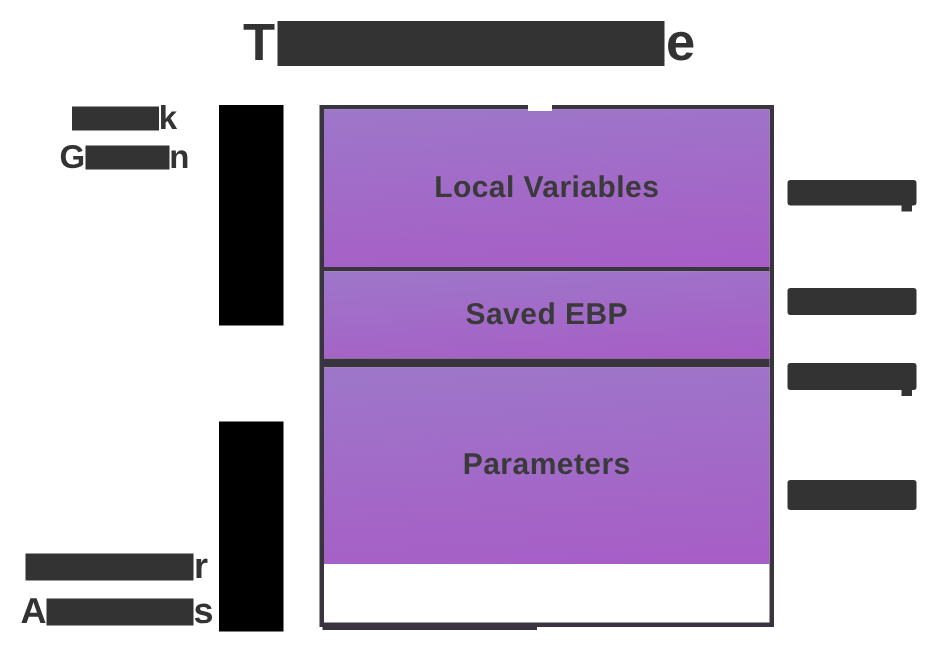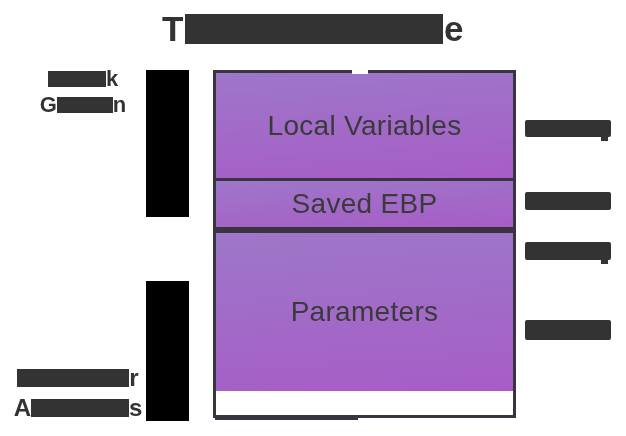--- a/index.html
+++ b/index.html
@@ -39,26 +39,26 @@
   .vbar.bottom{top:281px;height:140px;}
   
   .stack-box{
     position:absolute;left:213px;top:70px;width:303px;height:348px;
     border:3px solid #3a3340;box-sizing:border-box;
     display:flex;flex-direction:column;
   }
   .cell{
     display:flex;align-items:center;justify-content:center;
     background:linear-gradient(176deg,#9d77c9 0%,#a75dc6 100%);
-    color:#3a3a3a;font-weight:400;font-size:28px;letter-spacing:.3px;
+    color:#3a3a3a;font-weight:700;font-size:20px;letter-spacing:.3px;
   }
   .cell.local{height:105px;}
-  .cell.ebp{height:46px;justify-content:center;}
+  .cell.ebp{height:58px;justify-content:center;}
   .cell.ret{height:51px;}
-  .cell.params{height:158px;}
+  .cell.params{height:131px;}
   .divider{height:3px;background:#3a3340;flex:0 0 auto;}
   .top-notch{position:absolute;left:352px;top:69px;width:16px;height:5px;background:#ffffff;}
   .bottom-stub{position:absolute;left:215px;top:418px;width:143px;height:2px;background:#3a3340;}
   
   .addr-bar{position:absolute;left:525px;width:86px;height:18px;background:#333333;border-radius:2px;}
   .addr-1{top:120px;height:17px;}
   .addr-2{top:192px;}
   .addr-3{top:242px;}
   .addr-4{top:320px;height:20px;}
   .addr-foot{position:absolute;right:3px;bottom:-4px;width:7px;height:5px;background:#333333;}

